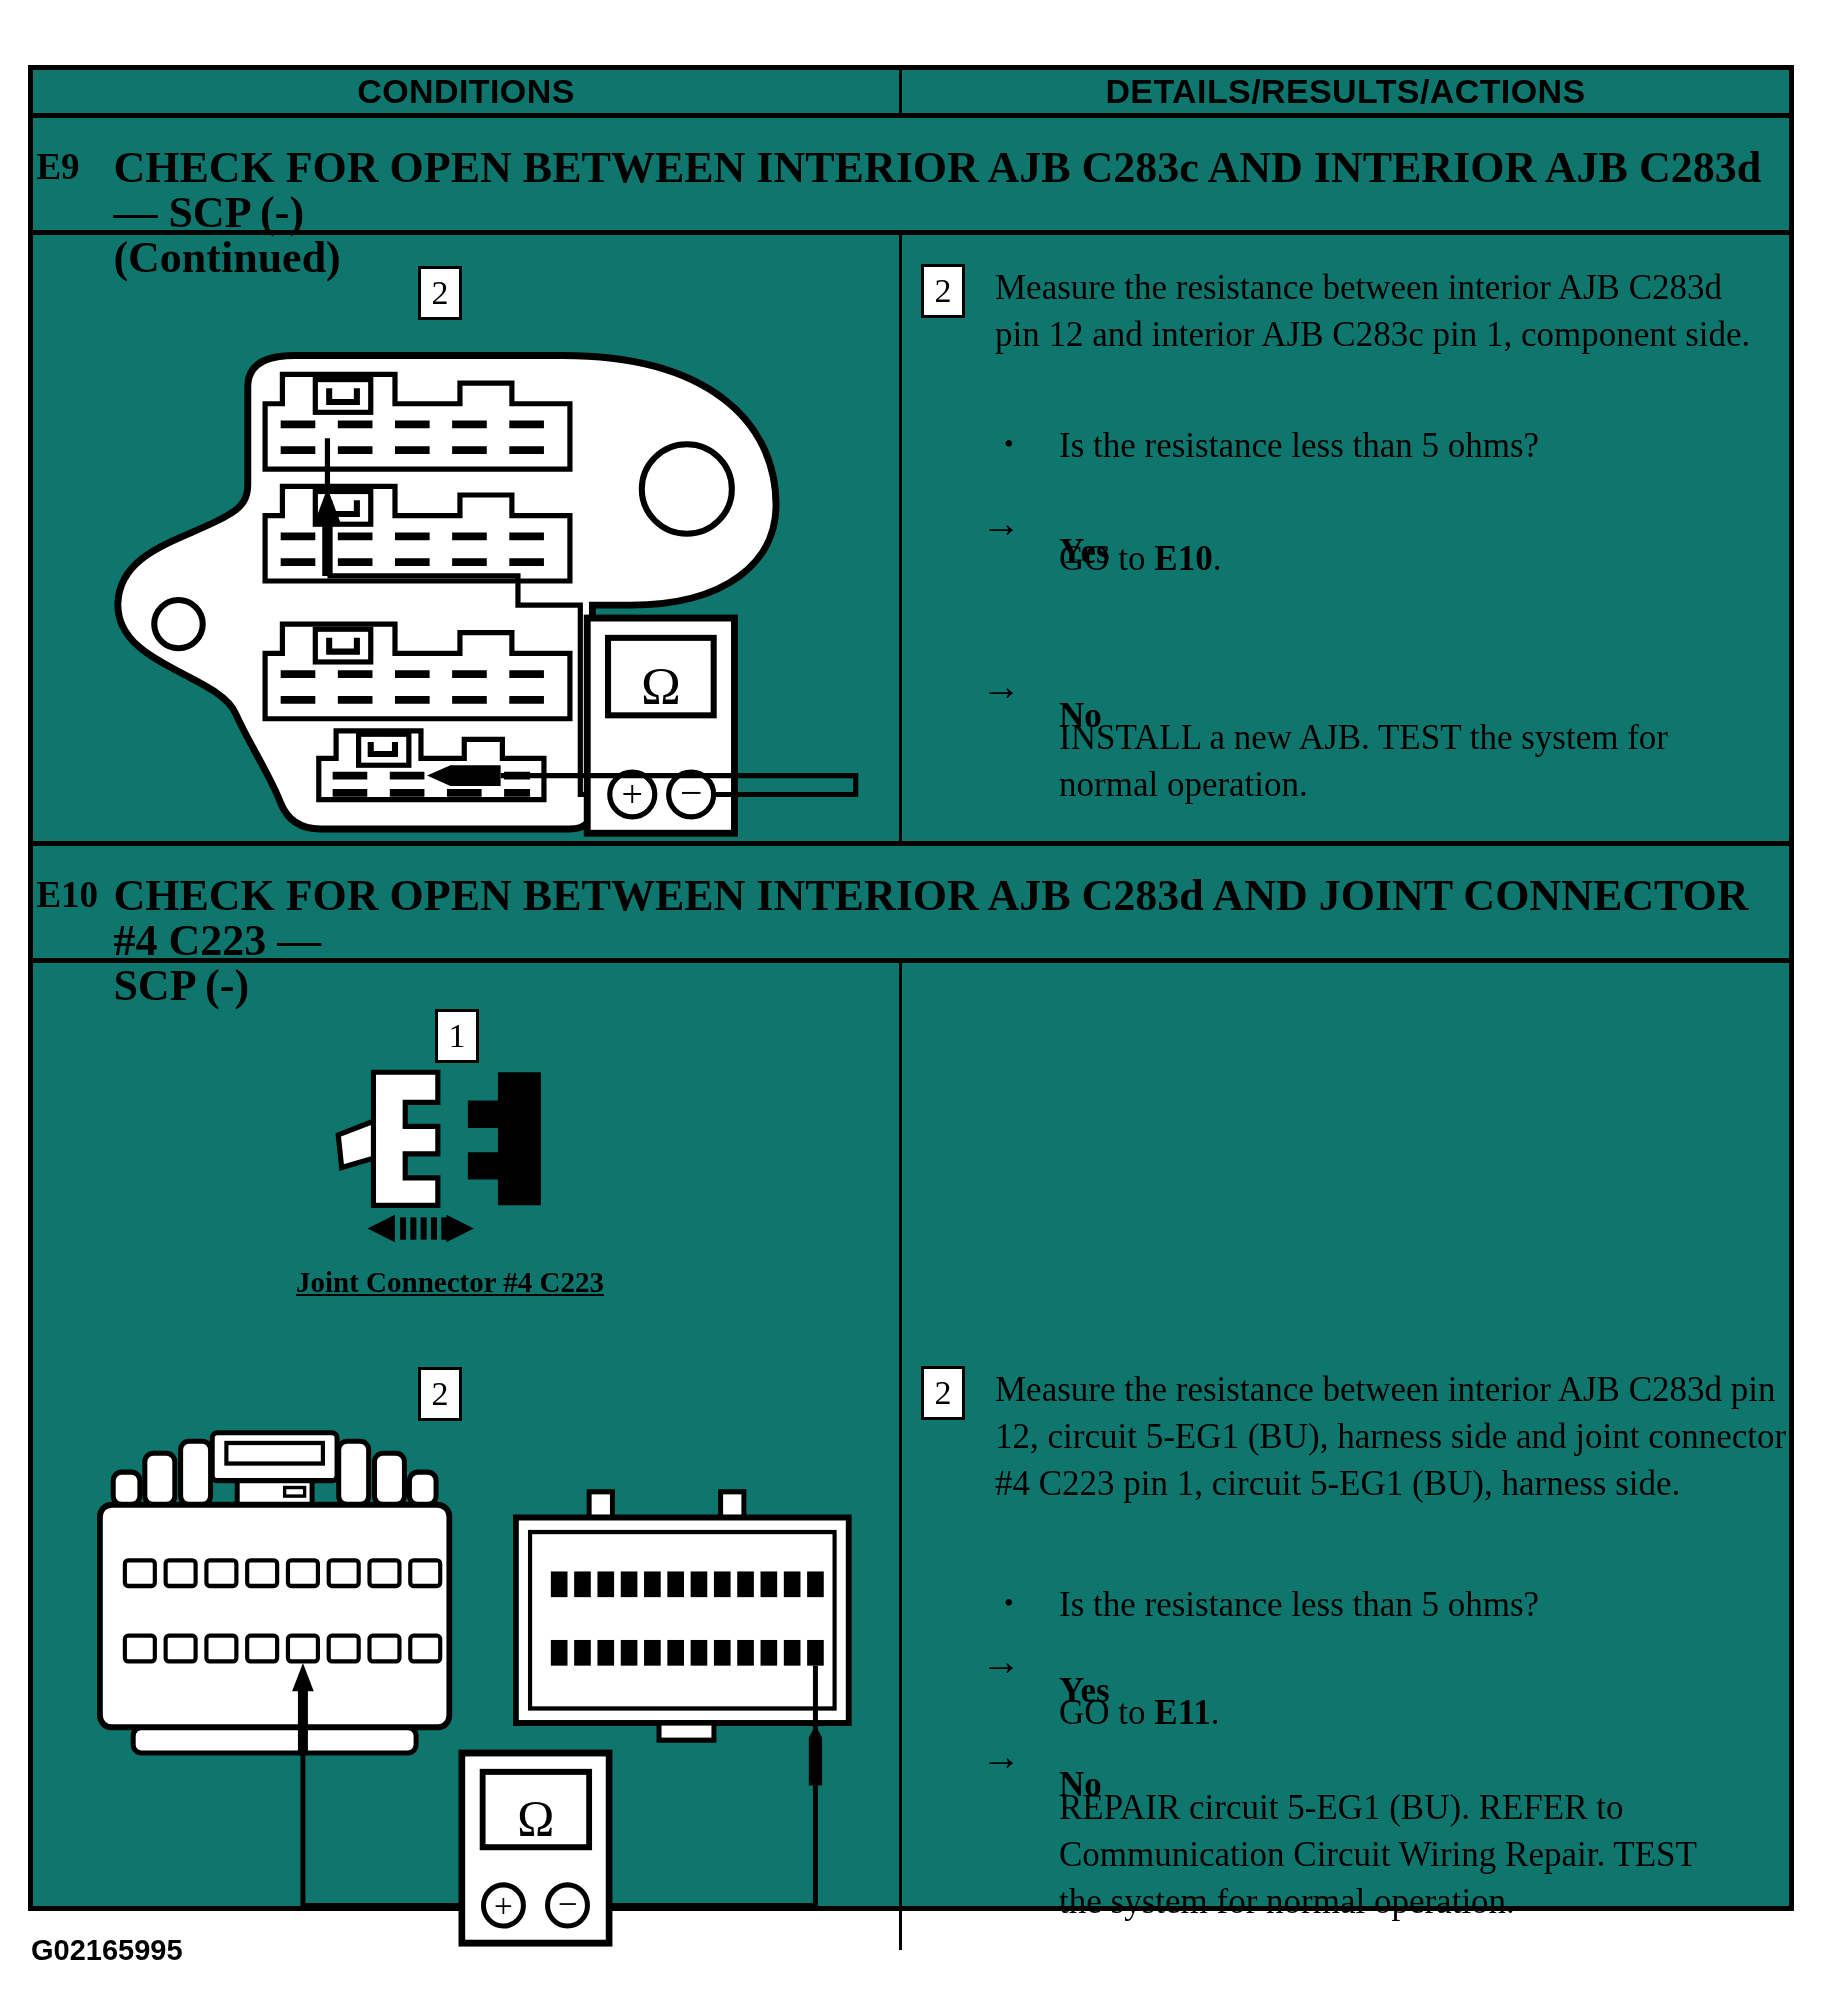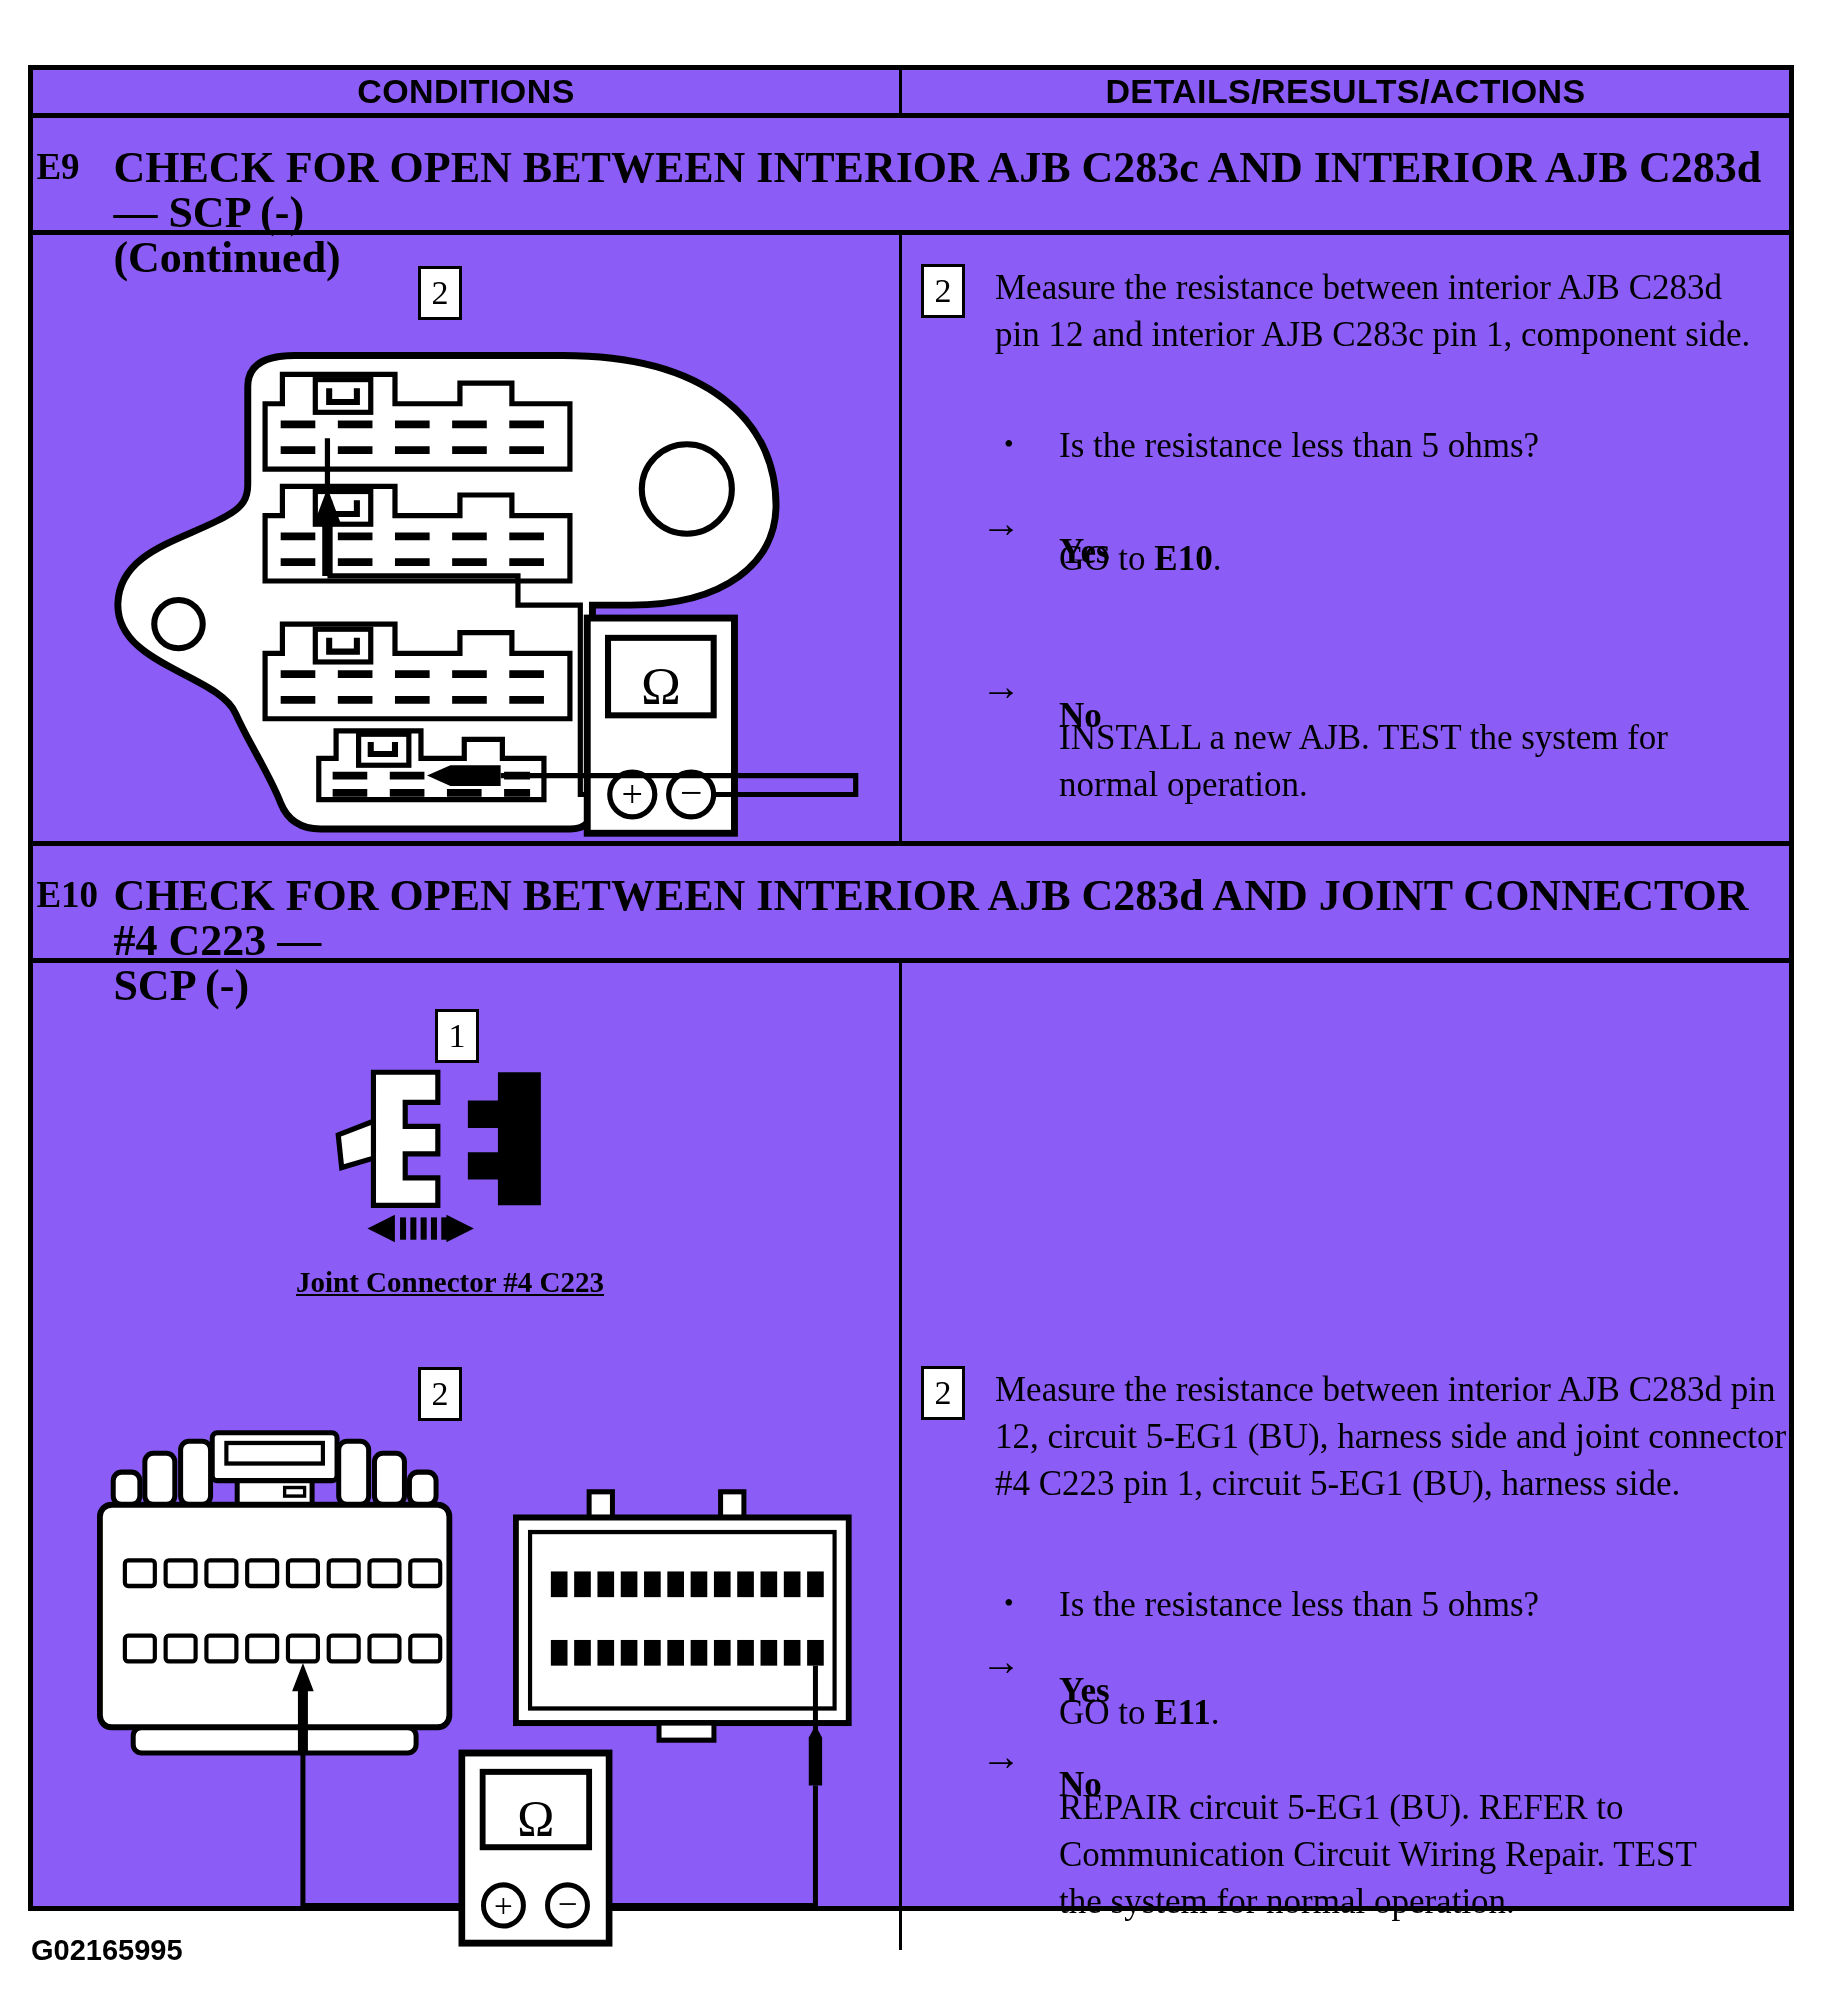--- a/index.html
+++ b/index.html
@@ -3,21 +3,21 @@
 <meta charset="utf-8">
 <style>
   html,body { margin:0; padding:0; background:#ffffff; }
   .page {
     position:relative; width:1827px; height:2012px; background:#fff;
     font-family:"Liberation Serif", serif; color:#000; overflow:hidden;
   }
   .ptable {
     position:absolute; left:28px; top:65px; width:1766px; height:1846px;
     border:5.2px solid #000; box-sizing:border-box;
-    display:flex; flex-direction:column; background:#8b5cf6;
+    display:flex; flex-direction:column; background:#0f766e;
   }
   .row { display:flex; border-bottom:5.2px solid #000; box-sizing:border-box; flex:none; }
   .row.last { border-bottom:none; }
   .lcol { width:866px; flex:none; position:relative; box-sizing:border-box; }
   .rcol { flex:1; border-left:3.4px solid #000; position:relative; box-sizing:border-box; }
   .hdr-row { height:48px; }
   .hdr-cell { display:flex; align-items:center; justify-content:center;
     font-family:"Liberation Sans", sans-serif; font-weight:700; font-size:34px; letter-spacing:0.4px; }
   .title-row { min-height:93px; height:93px; align-items:flex-start; padding:3.4px 8.6px 0 3.4px;margin-top:24px; }
   .title-id { width:77px; flex:none; font-weight:700; font-size:37px; line-height:43px; }

